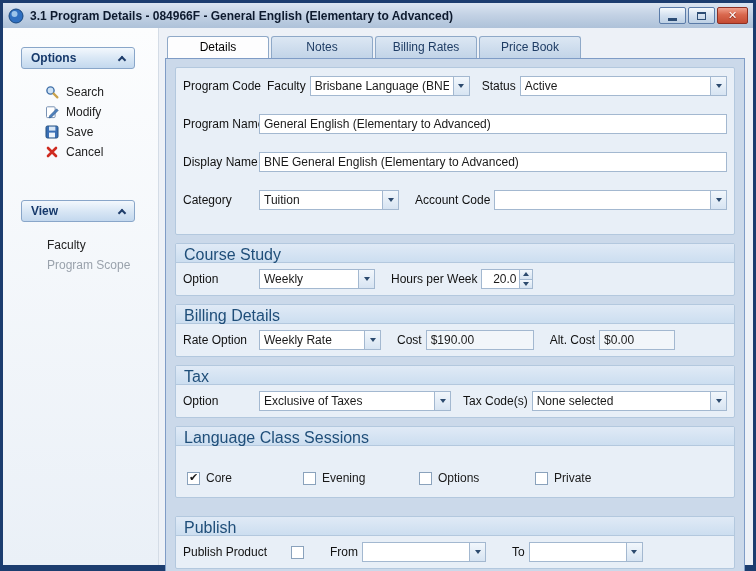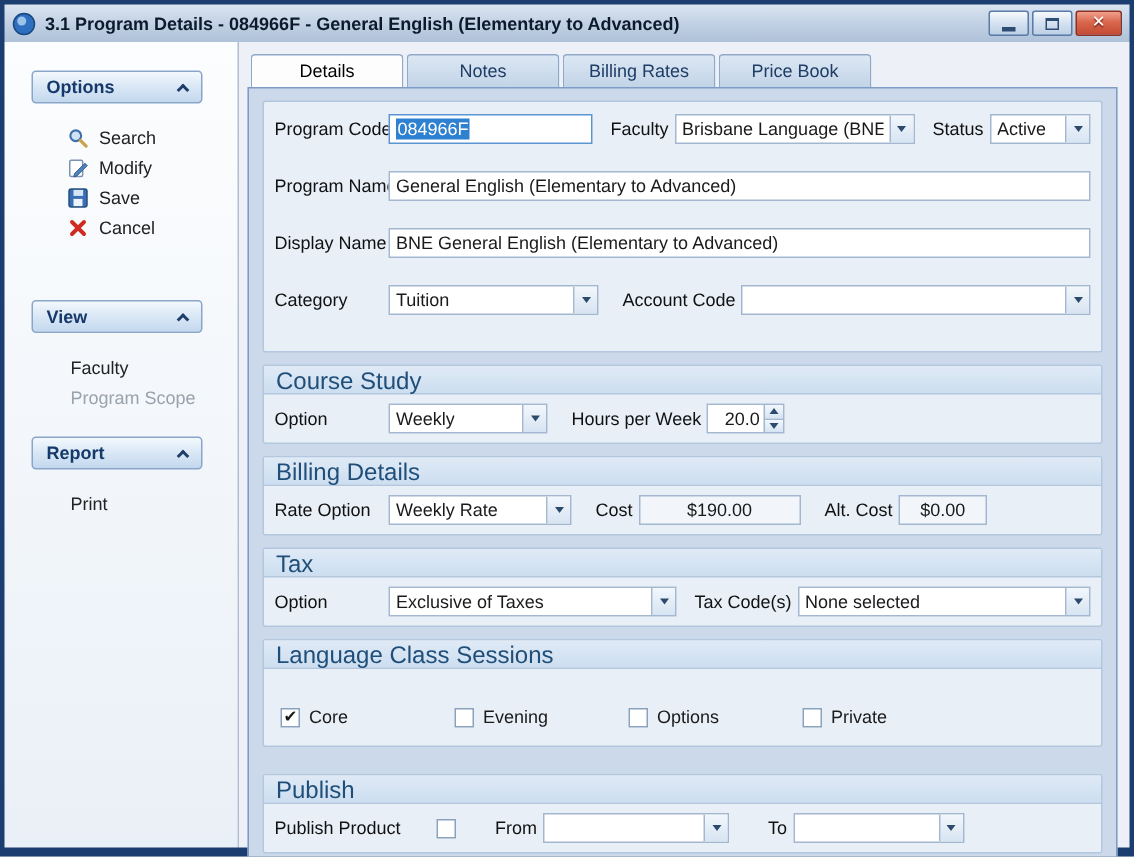--- a/index.html
+++ b/index.html
@@ -62,32 +62,32 @@
   .w72 { width:72px; }
   .w104 { width:104px; }
   .w30 { width:30px; }
   .ml8 { margin-left:8px; }
   .ml12 { margin-left:12px; }
   .ml22 { margin-left:22px; }
 
   .field { height:20px; background:#fff; border:1px solid #a3b8d0; display:flex; align-items:center;
     padding:0 4px; white-space:nowrap; overflow:hidden; flex-shrink:0; }
   .field.flex { flex:1; flex-shrink:1; }
-  .field.num { justify-content:center; background:#f2f6fa; }
+  .field.num { justify-content:flex-start; background:#f2f6fa; }
   .field.focused { border-color:#5a95d2; }
   .selected { background:#2e80d0; color:#fff; padding:0 1px; }
 
   .dd { position:relative; padding-right:20px; }
   .ddtext { overflow:hidden; white-space:nowrap; }
   .ddbtn { position:absolute; right:0; top:0; bottom:0; width:16px; display:flex; align-items:center; justify-content:center;
     border-left:1px solid #a3b8d0; background:linear-gradient(#f2f7fc,#d7e4f2); }
   .tri { width:0; height:0; border-left:3px solid transparent; border-right:3px solid transparent; border-top:4px solid #2c4a6e; }
 
-  .w136{width:136px}.w160{width:160px}.w140{width:140px}.w110{width:106px}.w122{width:122px}
-  .w108{width:108px}.w64{width:59px}.w192{width:192px}.w124{width:124px}.w114{width:114px}.w126{width:126px}
+  .w136{width:136px}.w160{width:160px}.w140{width:140px}.w110{width:116px}.w122{width:122px}
+  .w108{width:108px}.w64{width:76px}.w192{width:192px}.w124{width:124px}.w114{width:114px}.w126{width:126px}
 
   .spinner { display:flex; width:52px; height:20px; border:1px solid #a3b8d0; background:#fff; flex-shrink:0; }
   .spin-val { flex:1; text-align:right; line-height:18px; padding:0 3px; }
   .spin-btns { width:13px; border-left:1px solid #a3b8d0; display:flex; flex-direction:column; }
   .sb { flex:1; display:flex; align-items:center; justify-content:center; background:linear-gradient(#f2f7fc,#d7e4f2); }
   .sb + .sb { border-top:1px solid #a3b8d0; }
   .tri-up { width:0; height:0; border-left:3px solid transparent; border-right:3px solid transparent; border-bottom:4px solid #2c4a6e; }
 
   .checkbox { width:13px; height:13px; background:#fff; border:1px solid #8aa2bc; position:relative; flex-shrink:0; }
   .checkbox.checked::after { content:"✔"; position:absolute; top:-2px; left:1px; font-size:11px; color:#1a1a1a; }
@@ -177,52 +177,38 @@
         <div class="side-items">
           <div class="side-item noicon">
             <span>Faculty</span>
           </div>
           <div class="side-item noicon disabled">
             <span>Program Scope</span>
           </div>
         </div>
       </div>
 
-      <div class="side-section report">
-        <div class="side-header">
-          <span>Report</span>
-          <span class="chev"></span>
-        </div>
-        <div class="side-items">
-          <div class="side-item noicon">
-            <span>Print</span>
-          </div>
-        </div>
-      </div>
 
     </div>
 
     <div class="main">
 
       <div class="tabs">
         <div class="tab active"><span>Details</span></div>
         <div class="tab"><span>Notes</span></div>
         <div class="tab"><span>Billing Rates</span></div>
         <div class="tab"><span>Price Book</span></div>
       </div>
 
       <div class="panel">
 
         <div class="group general">
           <div class="gcontent">
             <div class="frow">
               <span class="flabel w72">Program Code</span>
-              <span class="field w136 focused">
-                <span class="selected">084966F</span>
-              </span>
               <span class="flabel ml8">Faculty</span>
               <span class="field dd w160">
                 <span class="ddtext">Brisbane Language (BNE)</span>
                 <span class="ddbtn">
                     <span class="tri"></span>
                   </span>
               </span>
               <span class="flabel ml8">Status</span>
               <span class="field dd flex">
                 <span class="ddtext">Active</span>

